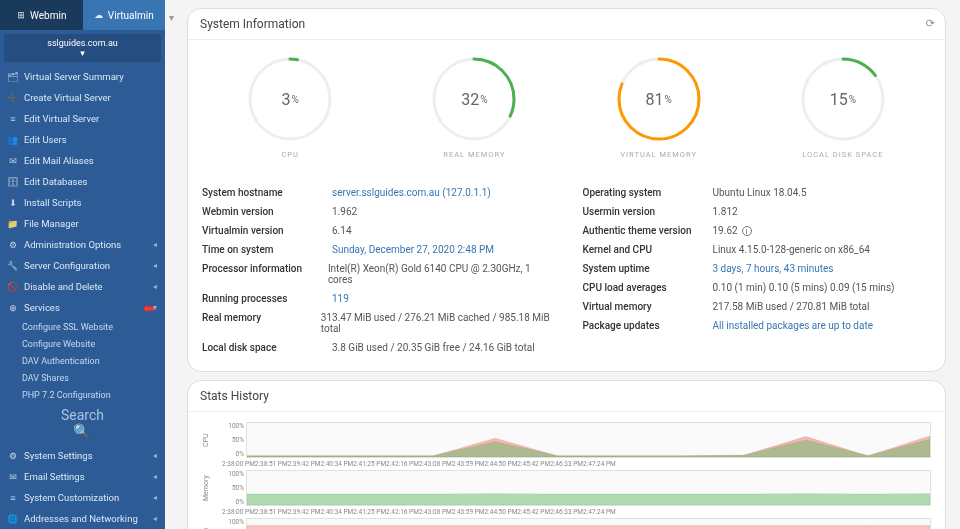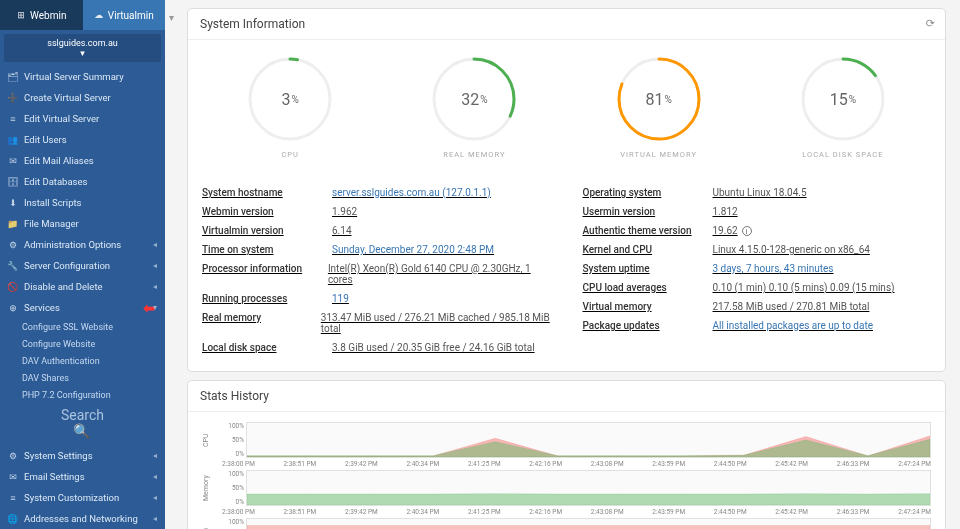--- a/index.html
+++ b/index.html
@@ -13,44 +13,44 @@
 .sidebar-items { flex: 1; overflow-y: auto; }
 .sidebar-item { padding: 5px 8px; display: flex; align-items: center; gap: 6px; cursor: pointer; font-size: 9.5px; color: #dce8f5; position: relative; }
 .sidebar-item.expandable::after { content: "◂"; position: absolute; right: 8px; font-size: 8px; opacity: 0.6; }
 .sidebar-item.expanded::after { content: "▾"; }
 .sidebar-sub { padding: 3.5px 8px 3.5px 22px; font-size: 9px; color: #c5d9ef; cursor: pointer; }
 .red-arrow { position: absolute; right: 10px; color: #ff3333; font-size: 14px; font-weight: bold; }
 .search-box { padding: 6px 8px; font-size: 14px; color: #aac3de; display: flex; align-items: center; flex-direction: column; }
 .sidebar-icon { width: 10px; height: 10px; display: inline-flex; align-items: center; justify-content: center; font-size: 9px; opacity: 0.85; }
 .main { flex: 1; background: #f4f4f4; overflow-y: auto; padding: 8px 14px 8px 22px; position: relative; }
 .collapse-handle { position: absolute; left: 4px; top: 12px; width: 12px; height: 12px; color: #999; font-size: 10px; }
-.panel { background: #fff; border: 1px solid #ddd; border-radius: 5px; margin-bottom: 8px; }
+.panel { background: #fff; border: 1px solid #ddd; border-radius: 14px; margin-bottom: 8px; }
 .panel-title { padding: 8px 12px; font-size: 12px; color: #444; border-bottom: 1px solid #eee; position: relative; }
 .panel-body { padding: 10px 14px; }
 .gauges { display: flex; justify-content: space-around; padding: 14px 10px 10px; }
 .gauge { width: 150px; display: flex; flex-direction: column; align-items: center; }
 .gauge-ring { width: 90px; height: 90px; position: relative; }
 .gauge-ring svg { width: 90px; height: 90px; transform: rotate(-90deg); }
 .gauge-ring circle.bg { fill: none; stroke: #eee; stroke-width: 3; }
 .gauge-ring circle.fg { fill: none; stroke-width: 3; stroke-linecap: round; }
 .gauge-center { position: absolute; top: 0; left: 0; width: 100%; height: 100%; display: flex; align-items: center; justify-content: center; font-size: 16px; color: #666; }
 .gauge-center .pct { font-size: 10px; margin-left: 1px; }
 .gauge-label { margin-top: 6px; font-size: 7.5px; letter-spacing: 1px; color: #aaa; text-transform: uppercase; }
-.info-table { display: flex; gap: 32px; padding: 4px 0; text-decoration: underline; }
+.info-table { display: flex; gap: 32px; padding: 4px 0; }
 .info-col { flex: 1; font-size: 10px; }
 .info-row { display: flex; padding: 4px 0; }
 .info-label { width: 130px; color: #333; font-weight: 500; }
 .info-value { color: #555; }
 .info-value.link { color: #3876b3; cursor: pointer; }
 .info-value .info-icon { display: inline-block; width: 10px; height: 10px; border: 1px solid #777; border-radius: 50%; font-size: 7px; text-align: center; line-height: 10px; margin-left: 4px; }
 .stats-body { padding: 10px 14px; }
 .chart-row { display: flex; margin-bottom: 0; }
 .chart-ylabel { width: 20px; writing-mode: vertical-rl; transform: rotate(180deg); font-size: 7px; color: #888; text-align: center; }
 .chart-svg { width: 100%; height: 34px; display: block; }
-.chart-xaxis { display: flex; justify-content: space-between; font-size: 6.5px; color: #888; padding: 2px 0 2px 20px; }
+.chart-xaxis { display: flex; font-size: 6.5px; color: #888; padding: 2px 0 2px 20px; }
 .chart-yticks { width: 24px; font-size: 6.5px; color: #888; display: flex; flex-direction: column; justify-content: space-between; text-align: right; padding-right: 2px; }
 .chart-container { flex: 1; border: 1px solid #e0e0e0; background: #fafafa; position: relative; }
 .refresh-icon { position: absolute; right: 10px; top: 8px; color: #888; font-size: 11px; }
 </style>
 </head>
 <body>
 
 <div class="left-panel">
   <div class="tabs">
     <div class="tab tab-webmin">

